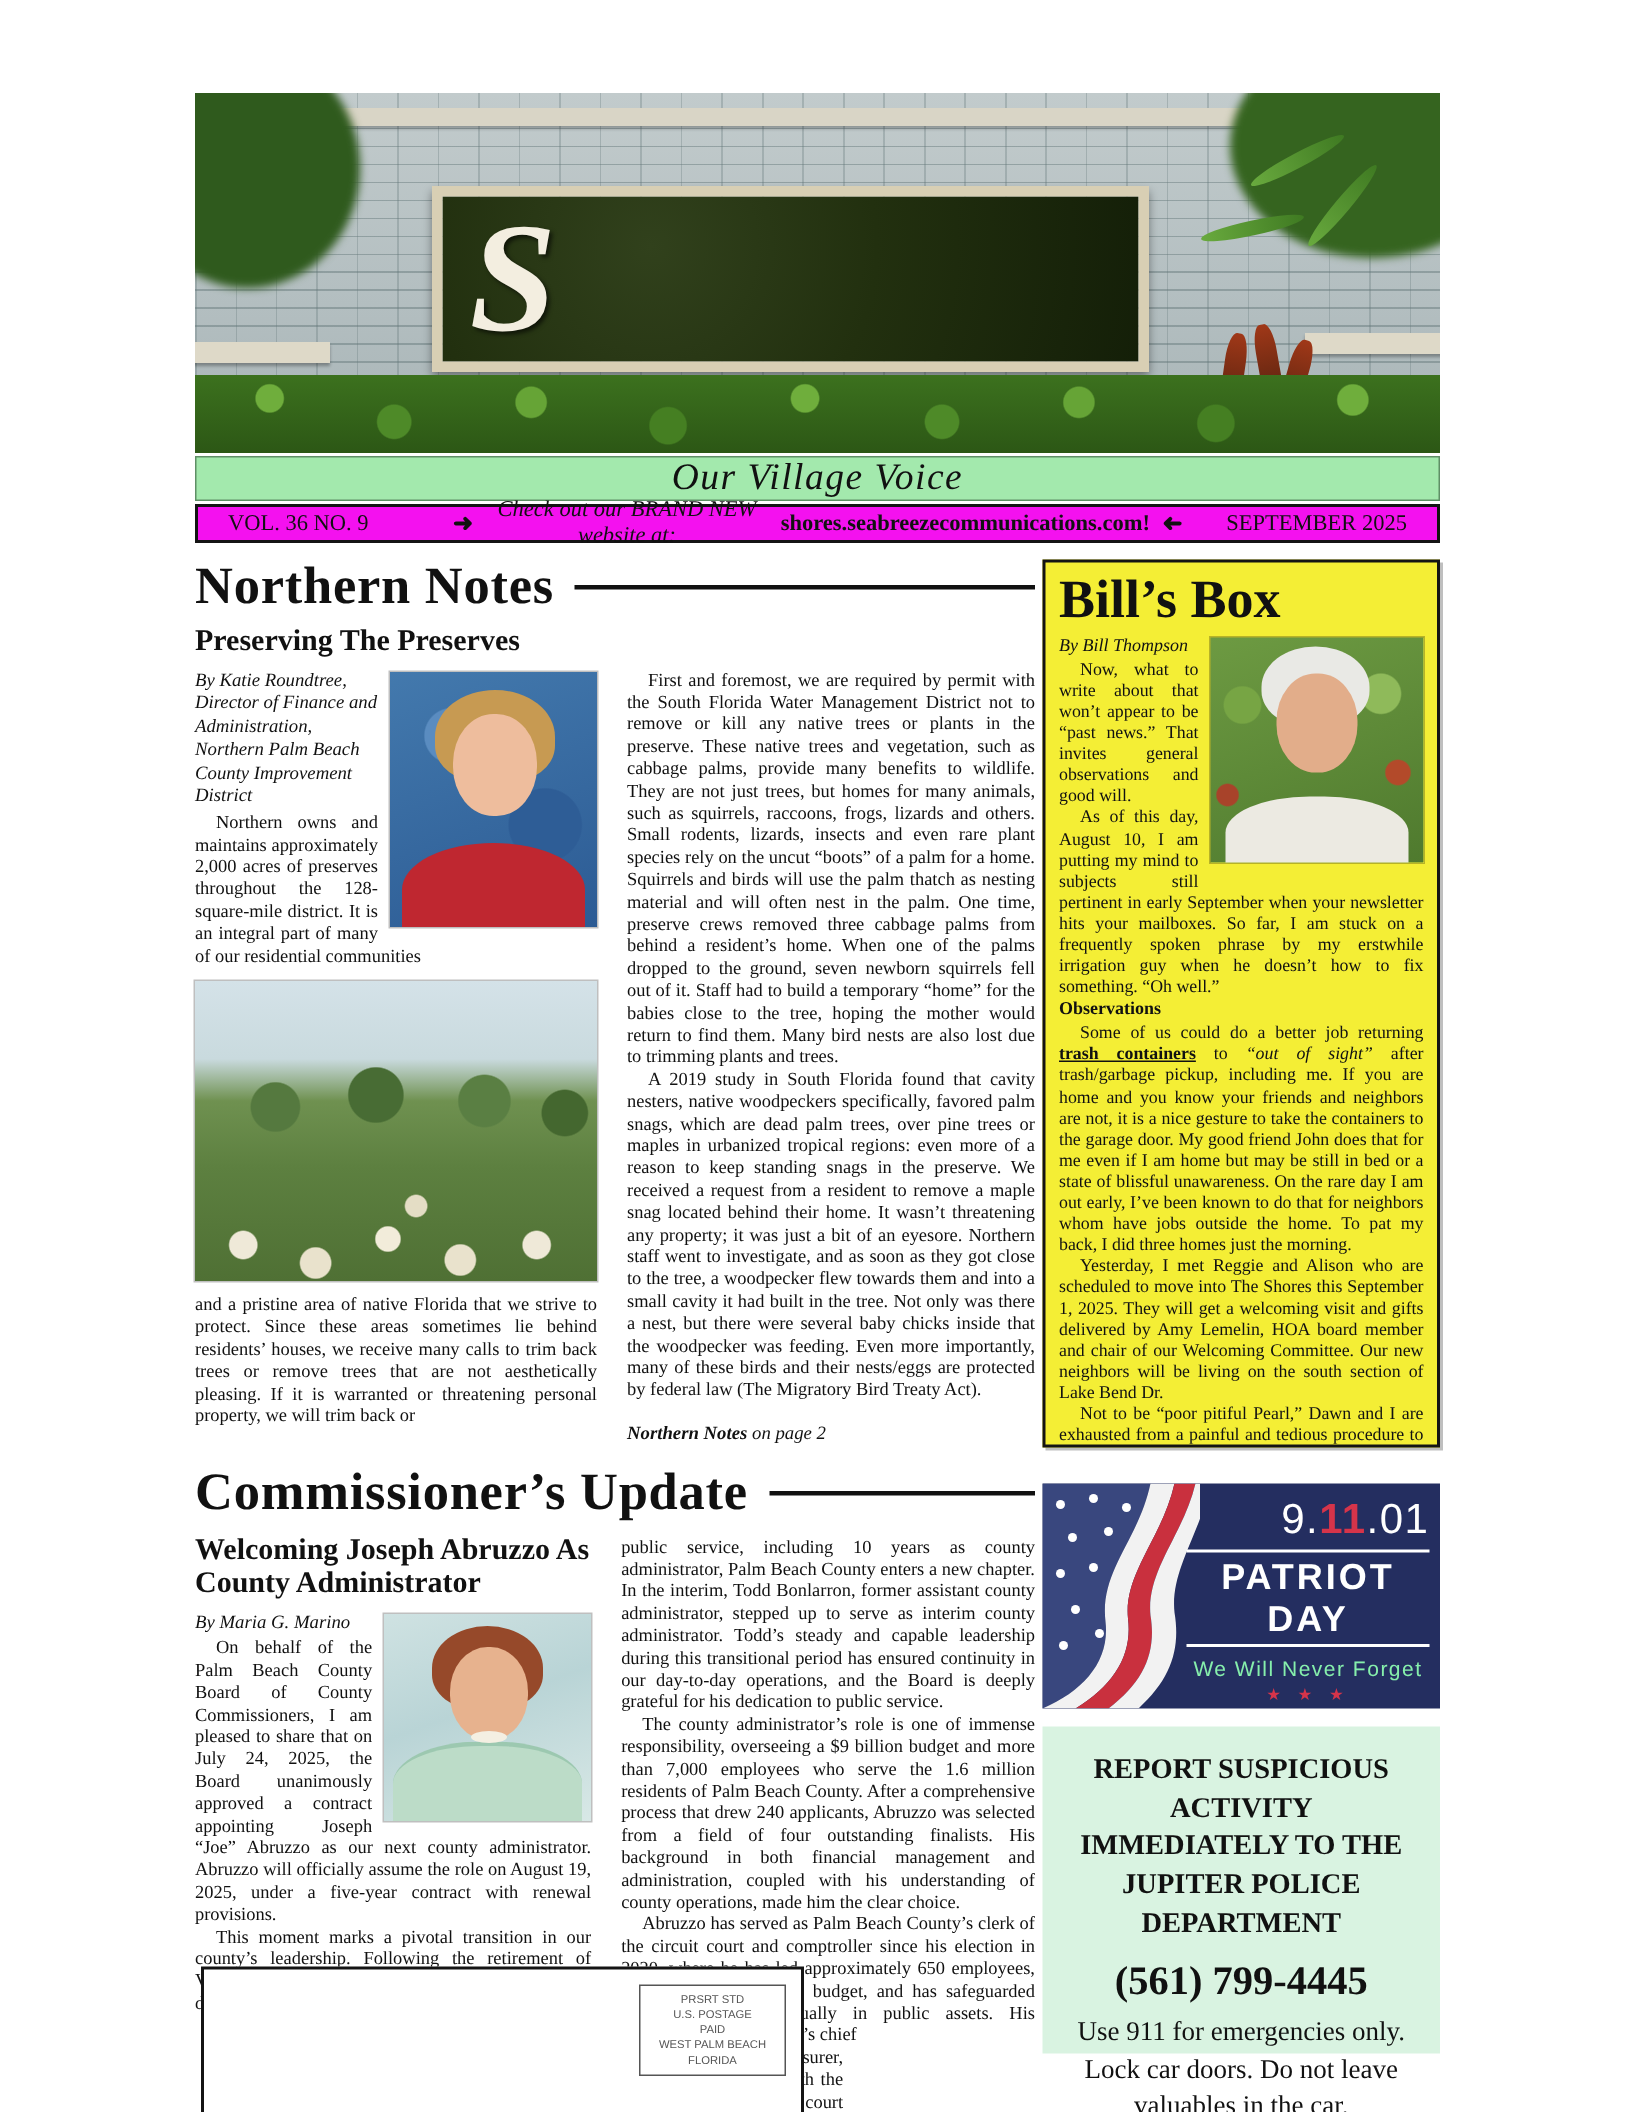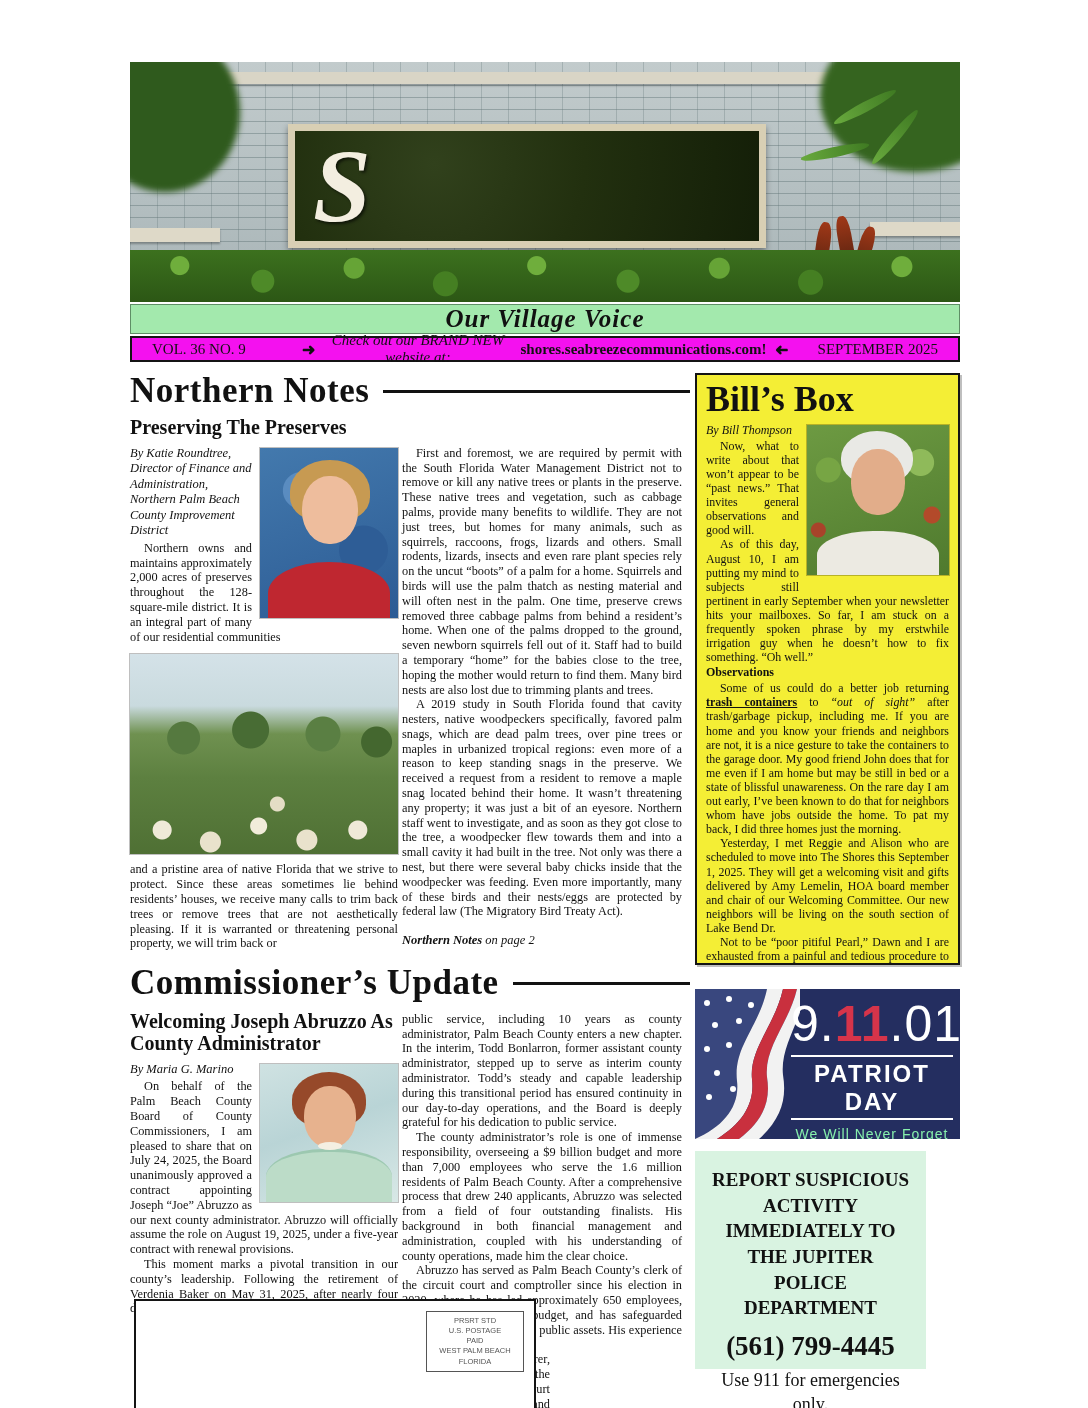--- a/index.html
+++ b/index.html
@@ -36,42 +36,42 @@
       radial-gradient(circle at 71% 35%, #66a436 0 10px, transparent 11px),
       radial-gradient(circle at 82% 62%, #457f22 0 12px, transparent 13px),
       radial-gradient(circle at 93% 32%, #6fae3c 0 10px, transparent 11px),
       linear-gradient(180deg,#3c711e 0%,#2c5715 100%);}
   .palm{position:absolute;width:70px;height:10px;border-radius:50%;background:linear-gradient(90deg,#69aa3e,#3f7a22);}
   .brome{position:absolute;width:14px;height:46px;border-radius:40% 40% 10% 10%;background:linear-gradient(180deg,#a03818,#5d2410);}
 
   
   .village-banner{width:830px;height:30px;margin-top:2px;background:#a3e9ad;border:1px solid #5f8f66;
     display:flex;align-items:center;justify-content:center;box-sizing:border-box;}
-  .village-banner span{font-size:25px;font-weight:bold;font-style:italic;letter-spacing:1px;}
+  .village-banner span{font-size:25px;font-weight:normal;font-style:italic;letter-spacing:1px;}
   .issue-bar{width:830px;height:26px;margin-top:2px;background:#f411ef;border:2px solid #141414;
     display:flex;align-items:center;box-sizing:border-box;padding:0 20px;font-size:15px;}
   .issue-bar .vol{width:150px;}
   .issue-bar .mid{flex:1;text-align:center;display:flex;align-items:center;justify-content:center;gap:8px;}
   .issue-bar .promo{font-weight:normal;font-style:italic;}
   .issue-bar .url{font-weight:bold;}
   .issue-bar .date{width:150px;text-align:right;}
   .arrow{font-size:16px;font-weight:bold;}
   .arrow.flip{display:inline-block;transform:scaleX(-1);}
 
   
   .main{display:flex;gap:5px;margin-top:11px;}
   .articles{width:560px;}
   .rightcol{width:265px;}
 
   .title-row{display:flex;align-items:center;margin-bottom:2px;}
   h1.article-title{font-size:35px;margin:0;line-height:1.05;letter-spacing:.5px;}
   .title-rule{flex:1;height:3px;background:#111;margin-left:14px;}
   h2.article-sub{font-size:20px;margin:6px 0 8px 0;line-height:1.1;}
 
-  .cols{display:flex;gap:4px;}
+  .cols{display:flex;gap:20px;}
   .col1{width:268px;}
   .col2{width:280px;}
 
   p.body{font-size:12.3px;line-height:14.8px;text-align:justify;margin:0;}
   p.ind{text-indent:14px;}
   p.byline{font-size:12.5px;font-style:italic;line-height:15.5px;margin:0 0 2px 0;}
   .jump{font-size:12.5px;font-style:italic;margin-top:14px;}
   .jump b{font-weight:bold;}
 
   
@@ -119,29 +119,29 @@
   .bills-box h1{font-size:36px;margin:0 0 4px 0;line-height:1.05;}
   .bills-box p.body{font-size:11.9px;line-height:14.1px;}
   .bills-box p.byline{font-size:12px;line-height:14px;}
   .obs{font-weight:bold;font-size:12px;margin:1px 0;}
 
   
   .patriot{position:relative;width:265px;height:150px;margin-top:24px;background:#242e60;overflow:hidden;
     font-family:"Liberation Sans",sans-serif;color:#fff;}
   .patriot .flag{position:absolute;left:0;top:0;height:150px;width:105px;}
   .patriot .txt{position:absolute;left:96px;top:10px;width:162px;text-align:center;}
-  .p-date{font-size:50px;letter-spacing:1px;line-height:1;}
+  .p-date{font-size:28px;letter-spacing:1px;line-height:1;text-align:right;}
   .p-date .towers{color:#d6344a;font-weight:bold;}
   .p-title{display:inline-block;font-size:24px;font-weight:bold;letter-spacing:2px;line-height:1.15;
     border-top:2px solid #fff;border-bottom:2px solid #fff;padding:3px 2px;margin-top:6px;}
   .p-sub{font-size:14px;color:#86efac;letter-spacing:1px;margin-top:6px;}
   .p-stars{color:#d6344a;font-size:11px;letter-spacing:4px;margin-top:3px;}
 
   
-  .police{width:231px;height:218px;margin-top:12px;background:#d9f3e1;box-sizing:border-box;
+  .police{width:265px;height:218px;margin-top:12px;background:#d9f3e1;box-sizing:border-box;
     padding:16px 14px;text-align:center;}
   .police .head{font-size:19px;font-weight:bold;line-height:1.35;}
   .police .phone{font-size:27px;font-weight:bold;margin-top:10px;}
   .police .note{font-size:18px;line-height:1.35;margin-top:6px;}
 
   
   .commissioner{position:relative;margin-top:14px;height:478px;overflow:hidden;}
   .mailer{position:absolute;left:4px;bottom:4px;width:402px;height:140px;border:2px solid #141414;background:#fff;box-sizing:border-box;}
   .permit{position:absolute;right:10px;top:10px;width:92px;border:1px solid #555;padding:4px 2px;text-align:center;
     font-family:"Liberation Sans",sans-serif;font-size:7.5px;line-height:1.35;color:#555;}

